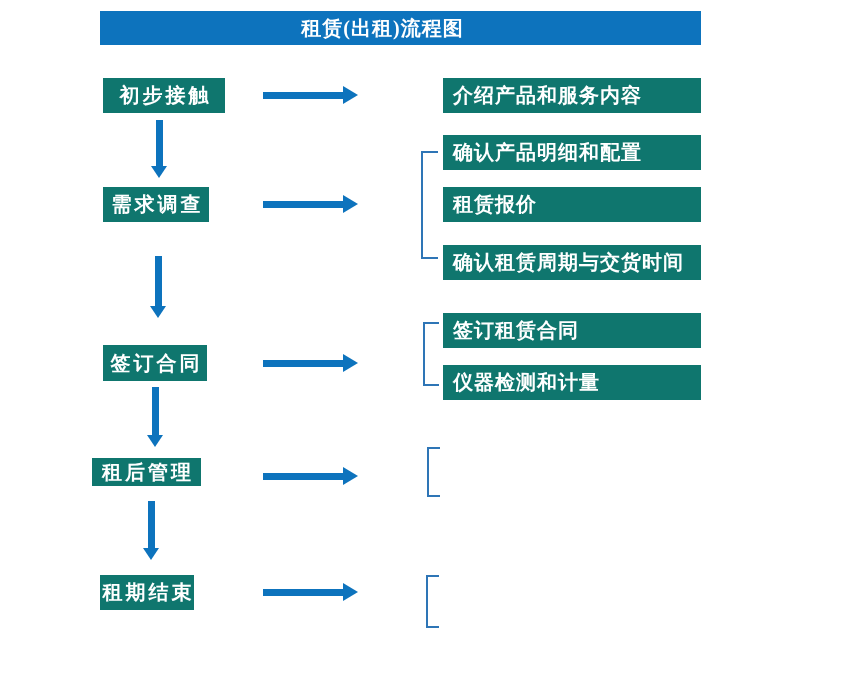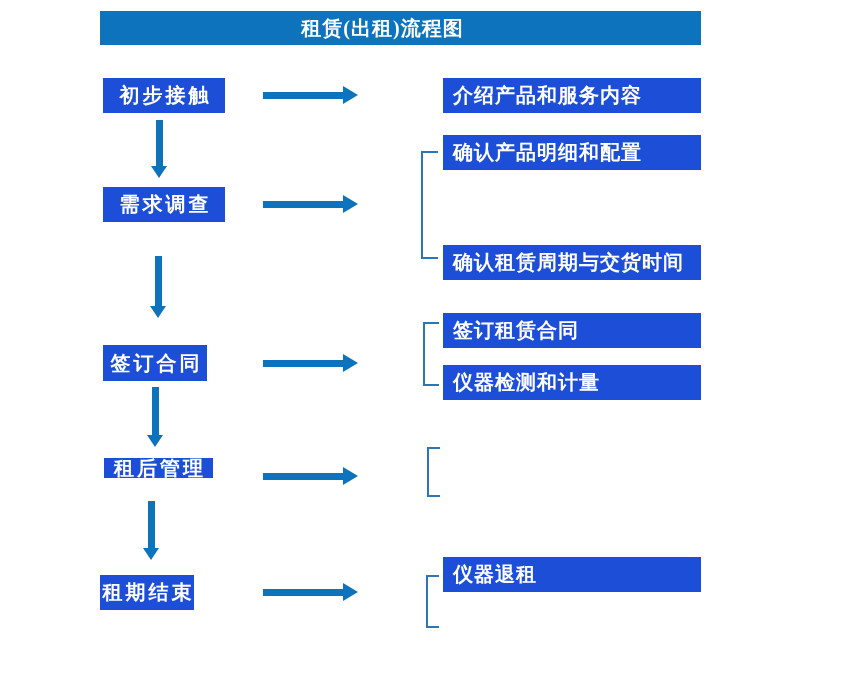--- a/index.html
+++ b/index.html
@@ -25,21 +25,21 @@
     font-size: 20px;
     letter-spacing: 1px;
     display: flex;
     align-items: center;
     justify-content: center;
     padding-right: 36px;
     box-sizing: border-box;
   }
   .box {
     position: absolute;
-    background: #1d4ed8;
+    background: #0f766e;
     color: #ffffff;
     font-weight: bold;
     font-size: 20px;
     display: flex;
     align-items: center;
     box-sizing: border-box;
     white-space: nowrap;
   }
   .step {
     justify-content: center;
@@ -100,41 +100,41 @@
 </head>
 <body>
 
 <div class="canvas">
 
   <div class="titlebar">
     <span>租赁(出租)流程图</span>
   </div>
 
   <div class="box step" style="left:103px;top:78px;width:122px;height:35px">初步接触</div>
-  <div class="box step" style="left:103px;top:187px;width:122px;height:35px">需求调查</div>
+  <div class="box step" style="left:103px;top:187px;width:106px;height:35px">需求调查</div>
   <div class="box step" style="left:103px;top:345px;width:104px;height:36px">签订合同</div>
-  <div class="box step" style="left:104px;top:458px;width:109px;height:20px">租后管理</div>
+  <div class="box step" style="left:92px;top:458px;width:109px;height:28px">租后管理</div>
   <div class="box step" style="left:100px;top:575px;width:94px;height:35px">租期结束</div>
 
   <div class="varrow" style="left:156px;top:120px;height:46px"></div>
   <div class="varrow" style="left:155px;top:256px;height:50px"></div>
   <div class="varrow" style="left:152px;top:387px;height:48px"></div>
   <div class="varrow" style="left:148px;top:501px;height:47px"></div>
 
   <div class="harrow" style="top:92px"></div>
   <div class="harrow" style="top:201px"></div>
   <div class="harrow" style="top:360px"></div>
   <div class="harrow" style="top:473px"></div>
   <div class="harrow" style="top:589px"></div>
 
   <div class="bracket" style="left:421px;top:151px;width:17px;height:108px"></div>
   <div class="bracket" style="left:423px;top:322px;width:16px;height:64px"></div>
   <div class="bracket" style="left:427px;top:447px;width:13px;height:50px"></div>
   <div class="bracket" style="left:426px;top:575px;width:13px;height:53px"></div>
 
   <div class="box detail" style="top:78px">介绍产品和服务内容</div>
   <div class="box detail" style="top:135px">确认产品明细和配置</div>
+  <div class="box detail" style="top:187px">租赁报价</div>
   <div class="box detail" style="top:245px">确认租赁周期与交货时间</div>
   <div class="box detail" style="top:313px">签订租赁合同</div>
   <div class="box detail" style="top:365px">仪器检测和计量</div>
-  <div class="box detail" style="top:557px">仪器退租</div>
 
 </div>
 
 </body></html>

